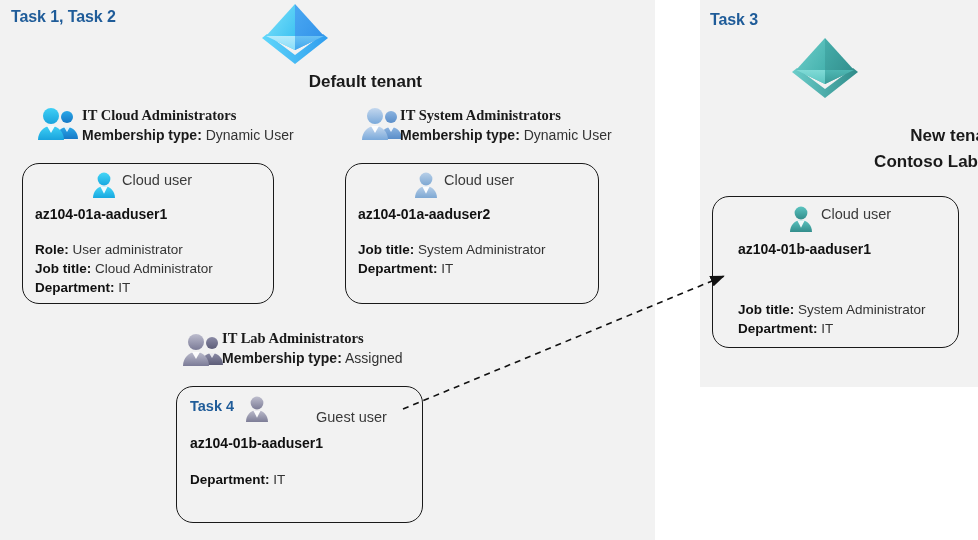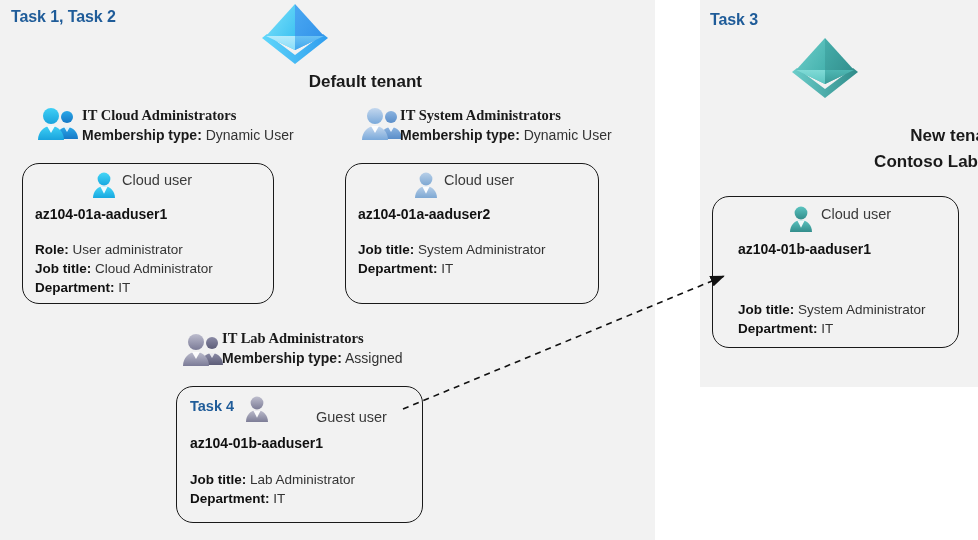--- a/index.html
+++ b/index.html
@@ -315,21 +315,20 @@
             </linearGradient>
           </defs>
         <circle cx="14" cy="8" r="6.4" fill="url(#u3)"></circle>
         <path d="M3 27 c0-7 5-12 11-12 s11 5 11 12 z" fill="url(#u3)"></path>
         <path d="M10.2 15.3 l3.8 7.4 l3.8 -7.4 z" fill="#ffffff" opacity="0.95"></path>
       </svg>
     </div>
     <div class="card-usertype" style="left:99px; top:22px;margin-left:40px;">Guest user</div>
     <div class="card-username" style="left:13px; top:48px;">az104-01b-aaduser1</div>
     <div class="card-attrs" style="left:13px; top:83px;">
-      <div><b>Job title:</b> <span>Lab Administrator</span></div>
       <div><b>Department:</b> <span>IT</span></div>
     </div>
   </div>
 
   <div class="card" style="left:712px; top:196px; width:247px; height:152px;">
     <div class="icon-abs" style="left:74px; top:8px;">
       <svg width="28" height="28" viewBox="0 0 28 28">
         <defs>
             <linearGradient id="u4" x1="0" y1="0" x2="0" y2="1">
               <stop offset="0" stop-color="#5cc4c0"></stop>

